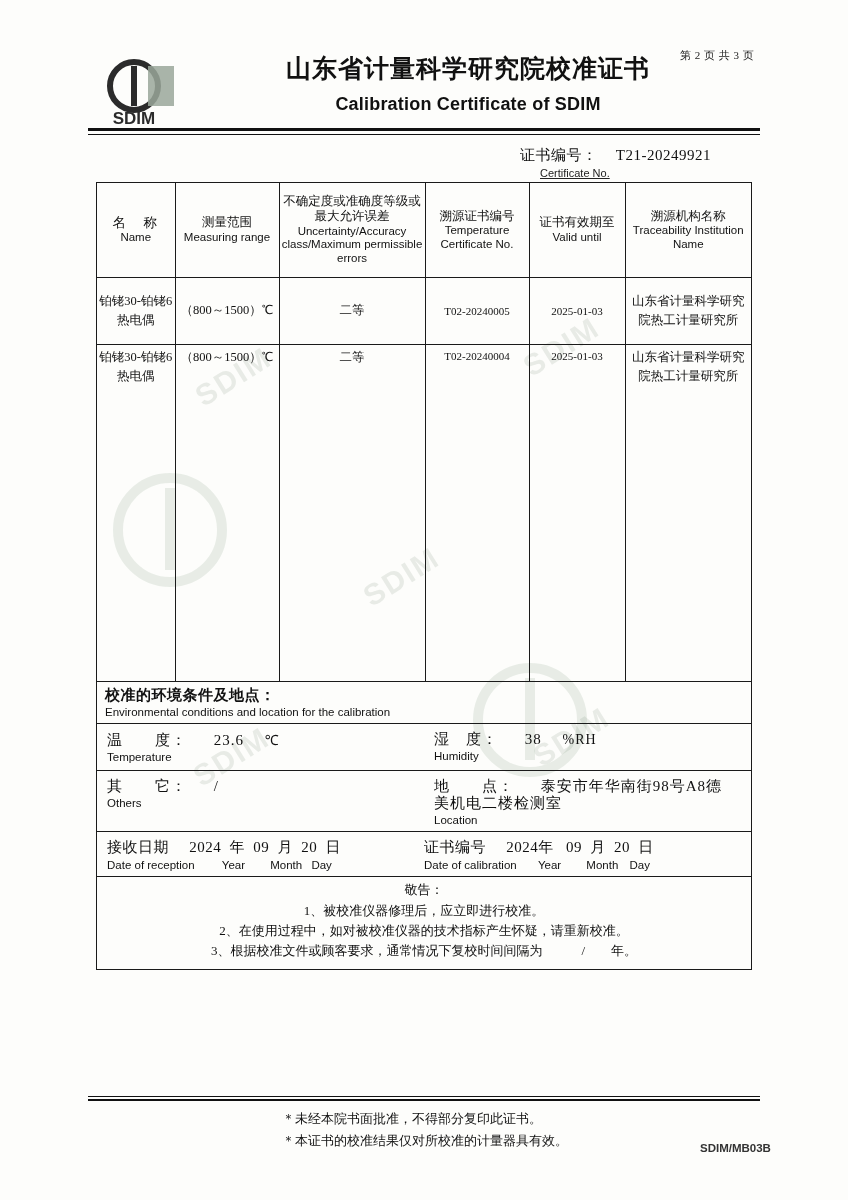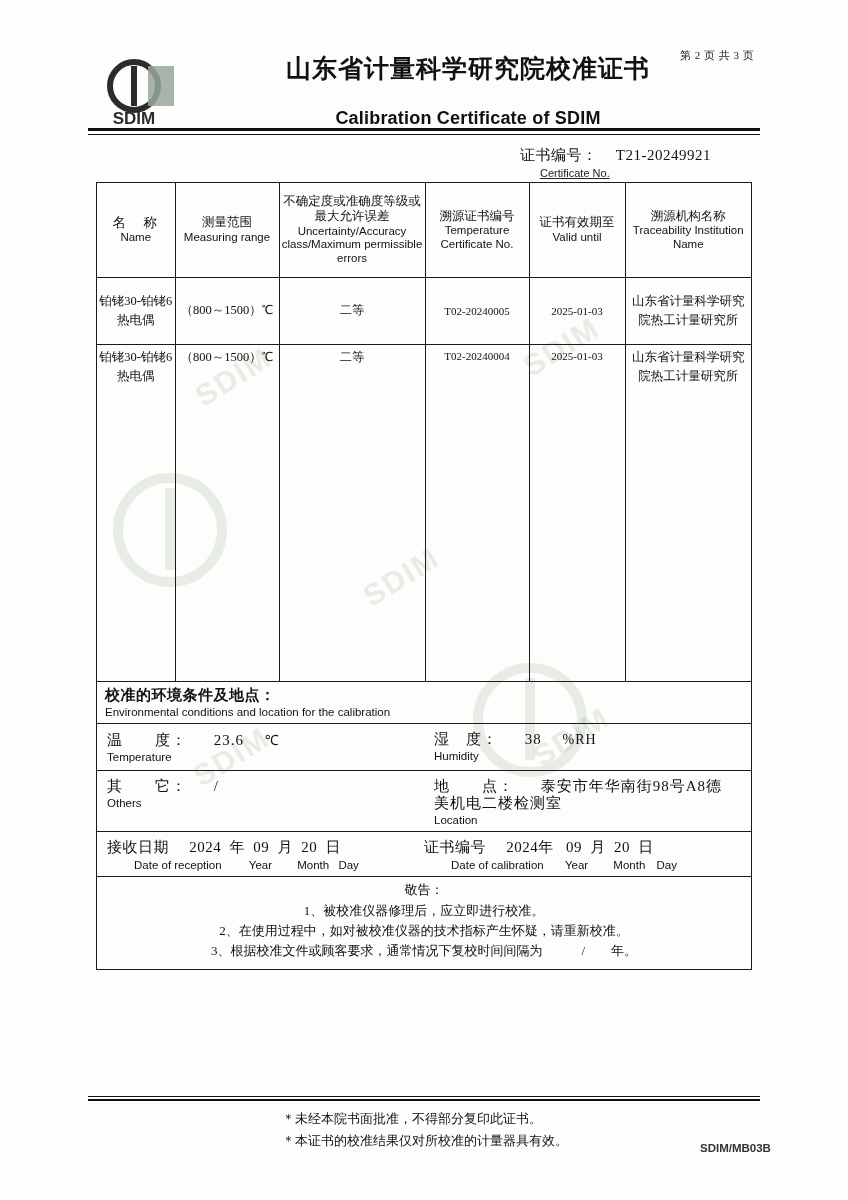--- a/index.html
+++ b/index.html
@@ -46,21 +46,21 @@
     width: 520px;
     text-align: center;
     font-size: 25px;
     font-weight: bold;
     letter-spacing: 1px;
     font-family: "DejaVu Serif", serif;
   }
   .title-en {
     position: absolute;
     left: 112px;
-    top: 56px;
+    top: 42px;
     width: 520px;
     text-align: center;
     font-size: 18px;
     font-weight: bold;
     font-family: "Liberation Sans", sans-serif;
     letter-spacing: 0.2px;
   }
   .page-count {
     position: absolute;
     left: 680px;
@@ -205,21 +205,20 @@
     display: flex;
   }
   .date-half { flex: 1 1 50%; }
   .date-line { font-size: 15px; letter-spacing: 0.5px; white-space: nowrap; }
   .date-line .v { margin: 0 4px; }
   .date-en {
     font-size: 11.5px;
     font-family: "Liberation Sans", sans-serif;
     margin-top: 2px;
     white-space: nowrap;
-    margin-left: 27px;
   }
   .date-en span { display: inline-block; }
 
   
   .notes {
     padding: 4px 10px 8px 10px;
     min-height: 74px;
     text-align: center;
   }
   .notes .head { font-size: 13px; margin-bottom: 2px; }

